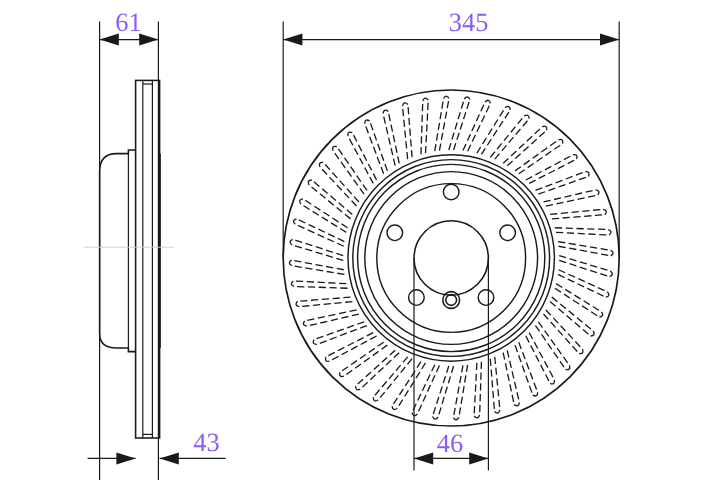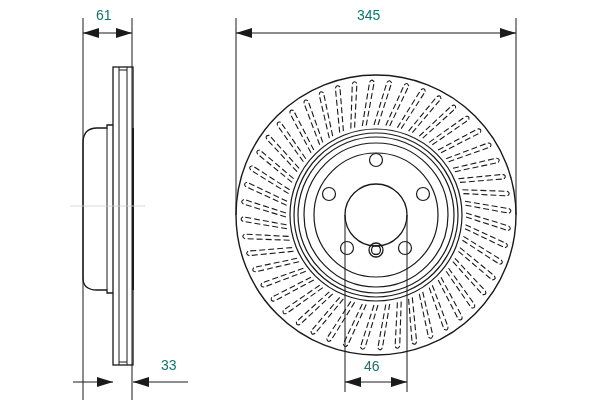--- a/index.html
+++ b/index.html
@@ -1,18 +1,18 @@
 <!DOCTYPE html>
 <html><head>
   <meta charset="utf-8">
   <style>
     html, body { margin: 0; padding: 0; background: #ffffff; }
     body { width: 600px; height: 400px; overflow: hidden; position: relative; font-family: "Liberation Sans", sans-serif; }
     svg { position: absolute; left: 0; top: 0; }
-    .dim-label { position: absolute; font-size: 14px; color: #0f766e; line-height: 1; font-family: Liberation Sans, sans-serif; }
+    .dim-label { position: absolute; font-size: 22px; color: #8b5cf6; line-height: 1; font-family: Liberation Serif, serif; }
   </style>
 </head>
 <body>
 
 <svg width="600" height="400" viewBox="0 0 600 400" xmlns="http://www.w3.org/2000/svg">
   <g fill="none" stroke="#1a1a1a" stroke-width="1.3">
 
     <g>
 
       <line x1="83" y1="18" x2="83" y2="400" stroke-width="1"></line>
@@ -224,15 +224,15 @@
         <line x1="463.4" y1="193.6" x2="507.6" y2="195.9"></line>
         <path d="M506.9,191.3 Q511.2,192.9 507.6,195.9" stroke-dasharray="none"></path>
         <line x1="465.0" y1="201.3" x2="508.8" y2="208.6"></line>
         <line x1="465.5" y1="205.2" x2="509.0" y2="213.2"></line>
         <path d="M508.8,208.6 Q512.9,210.8 509.0,213.2" stroke-dasharray="none"></path>
       </g>
   </g>
 </svg>
 
 <span class="dim-label" style="left:96px; top:8px;">61</span>
-<span class="dim-label" style="left:161px; top:358px;">33</span>
-<span class="dim-label" style="left:357px; top:8px;">345</span>
+<span class="dim-label" style="left:161px; top:358px;">43</span>
+<span class="dim-label" style="left:374px; top:8px;">345</span>
 <span class="dim-label" style="left:364px; top:359px;">46</span>
 
 </body></html>

